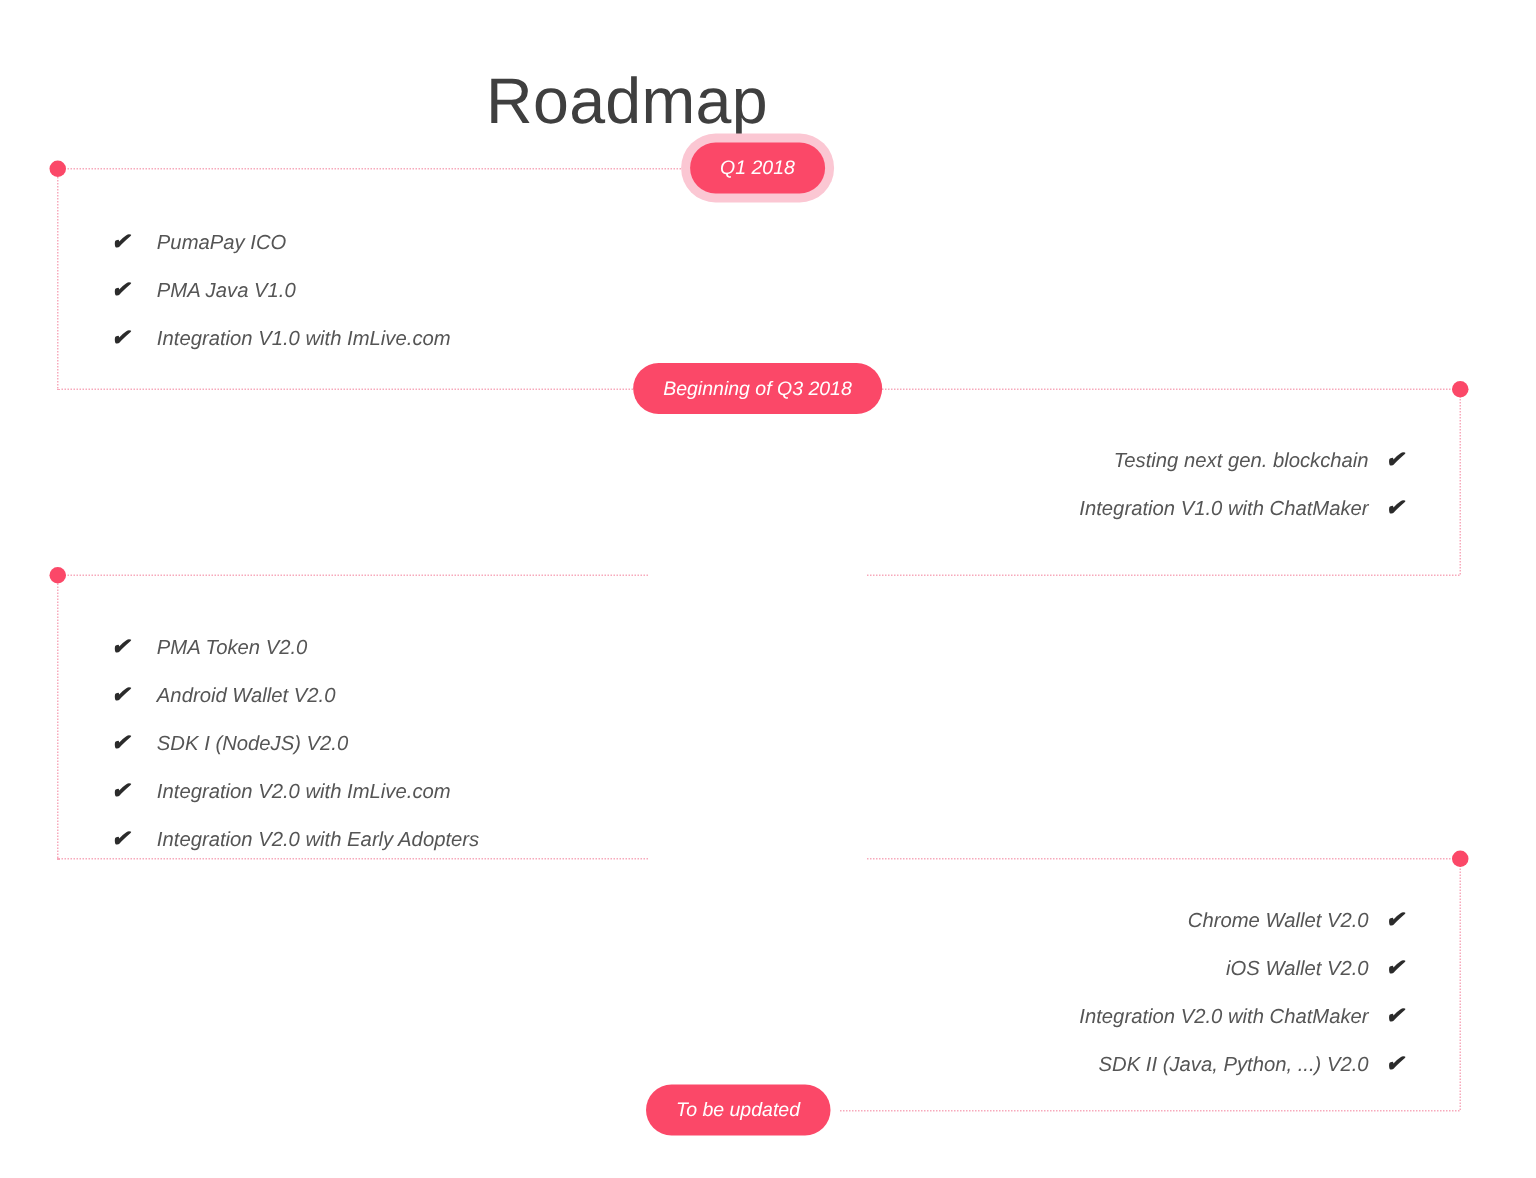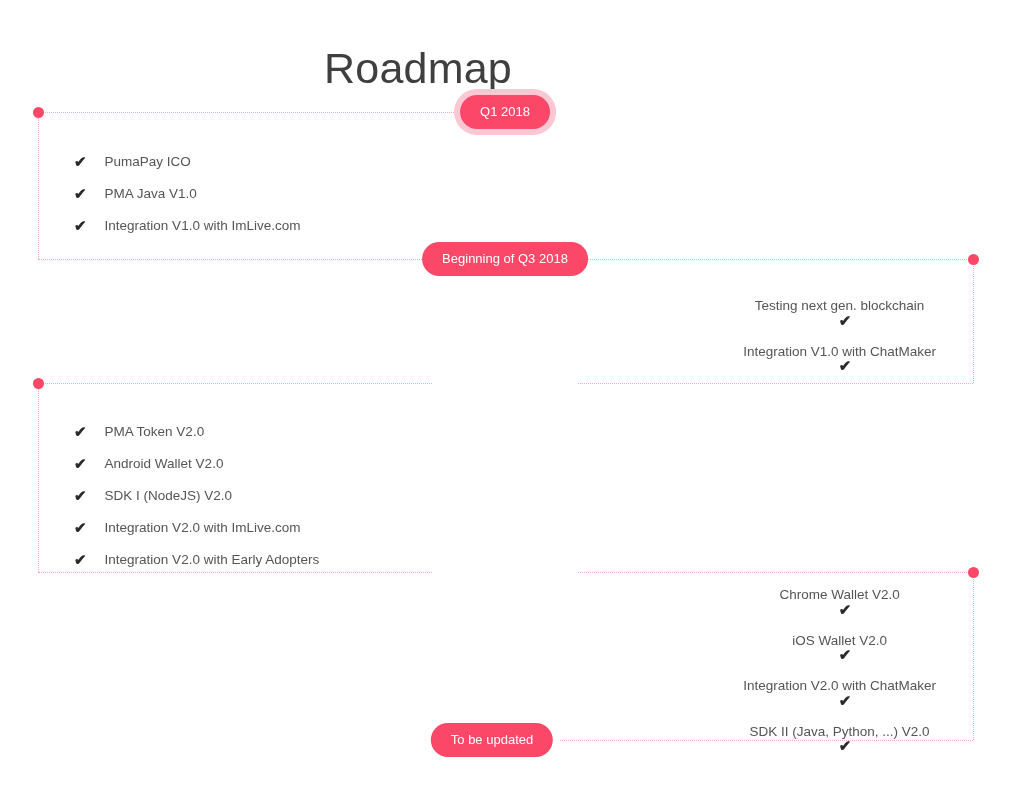--- a/index.html
+++ b/index.html
@@ -27,20 +27,21 @@
     font-weight: 300;
     letter-spacing: 0.2px;
     color: #3f3f3f;
     line-height: 1.2;
   }
 
   
   #timeline {
     position: absolute;
     inset: 0;
+    font-style: italic;
   }
 
   
   .line {
     position: absolute;
   }
   .line-h {
     height: 0;
     border-top: 1px dotted #f7a9bb;
   }
@@ -94,21 +95,20 @@
     white-space: nowrap;
   }
   .items li:last-child {
     margin-bottom: 0;
   }
   .items.left li {
     justify-content: flex-start;
   }
   .items.right li {
     justify-content: flex-end;
-    flex-direction: column;
   }
   .check {
     color: #2b2b2b;
     font-size: 15px;
     font-weight: bold;
     line-height: 1;
   }
   .items.left .check {
     margin-right: 18px;
   }
@@ -194,21 +194,21 @@
       <span class="item-label">Integration V2.0 with Early Adopters</span>
     </li>
   </ul>
 
   <div class="line line-h" style="left:578px; top:572px; width:395px;"></div>
   <div class="line line-v" style="left:973px; top:572px; height:168px;"></div>
   <div class="line line-h" style="left:560px; top:740px; width:413px;"></div>
   <div class="node" style="left:968px; top:567px;"></div>
 
 
-  <ul class="items right" style="right:88px; top:588px;">
+  <ul class="items right" style="right:88px; top:606px;">
     <li>
       <span class="item-label">Chrome Wallet V2.0</span>
       <span class="check">✔</span>
     </li>
     <li>
       <span class="item-label">iOS Wallet V2.0</span>
       <span class="check">✔</span>
     </li>
     <li>
       <span class="item-label">Integration V2.0 with ChatMaker</span>

